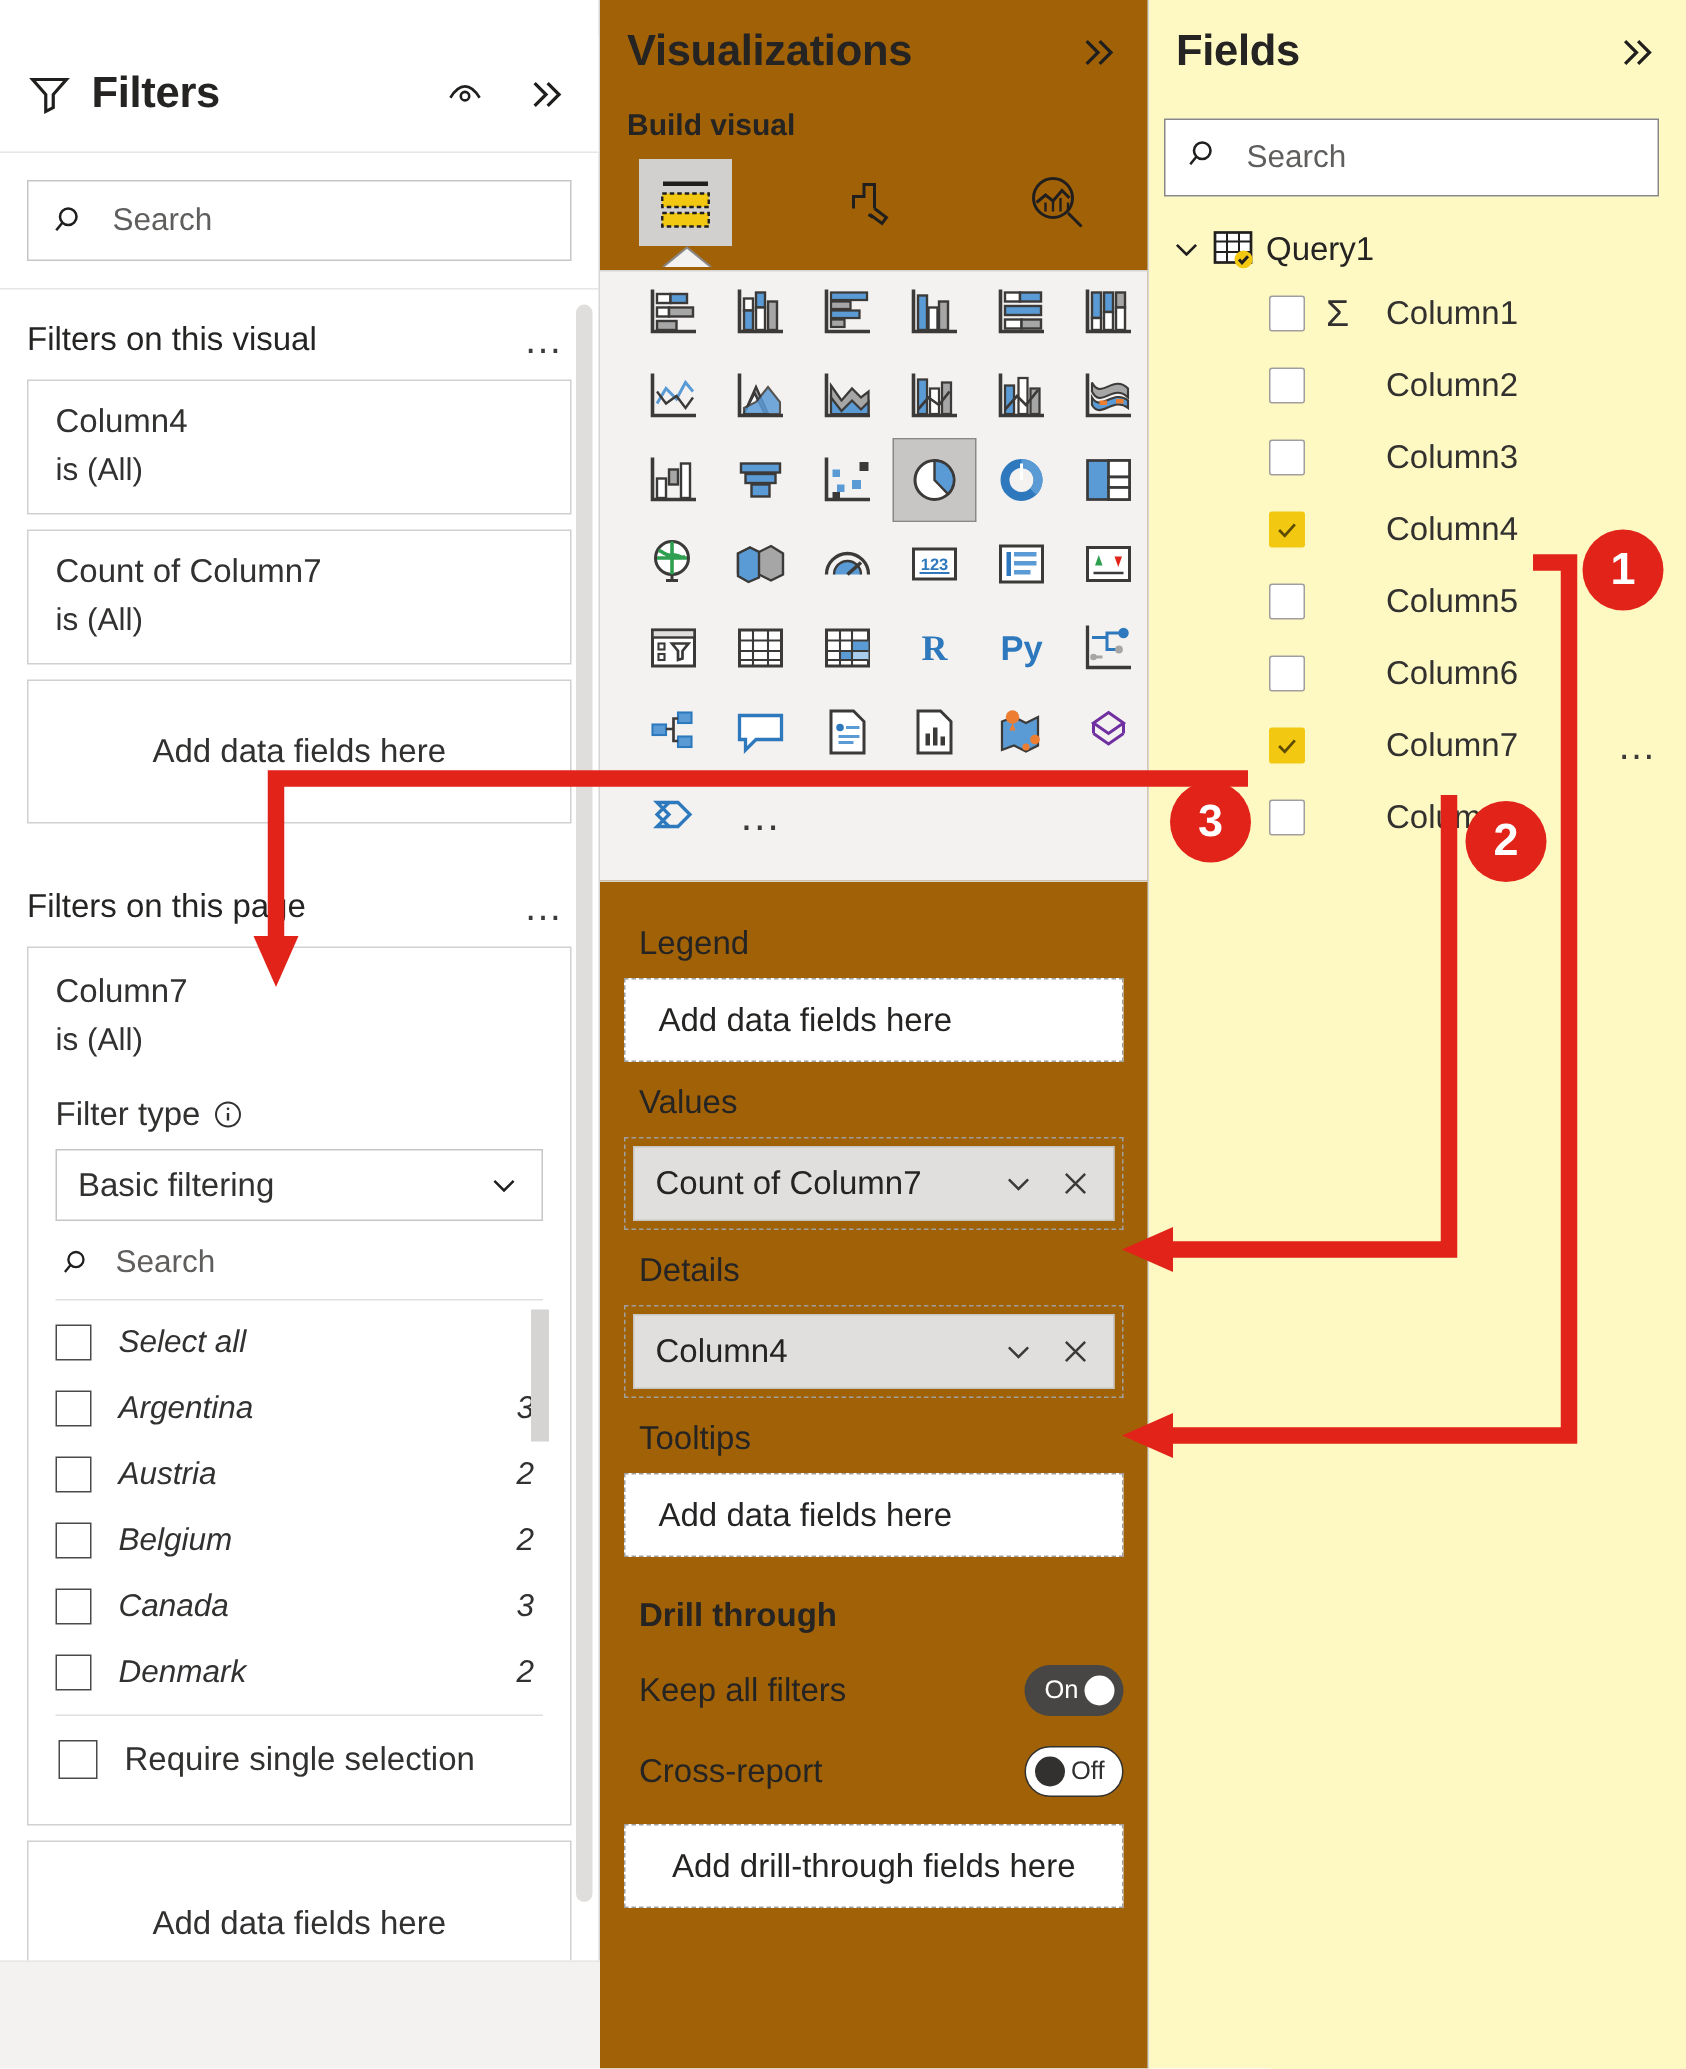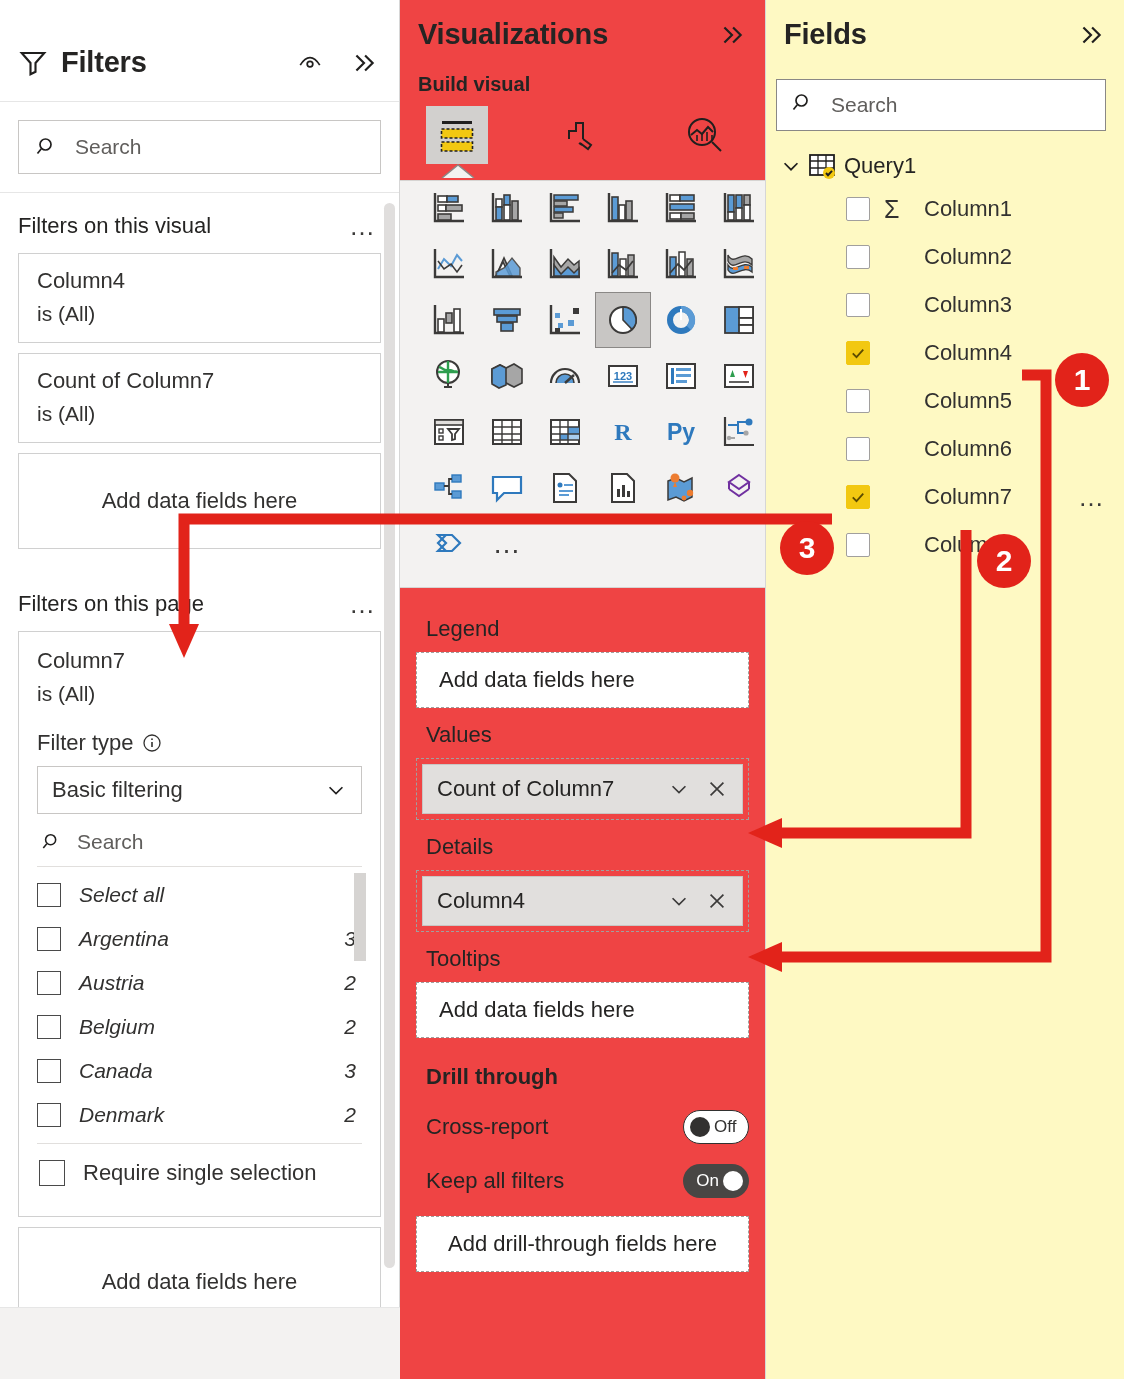--- a/index.html
+++ b/index.html
@@ -159,21 +159,21 @@
   .pane-footer {
     position: absolute; left: 0; bottom: 0;
     width: 400px; height: 72px; background: #f3f2f1;
     border-top: 1px solid #e6e6e6;
   }
 
   
   .viz-pane {
     position: relative;
     width: 366px; height: 1379px; flex: 0 0 366px;
-    background: #ef4444;
+    background: #a16207;
     border-right: 1px solid #d6d6d6;
   }
   .viz-header {
     display: flex; align-items: center;
     padding: 18px 20px 0 18px;
   }
   .viz-title { font-size: 29px; font-weight: 600; color: #252423; letter-spacing: -0.2px; }
   .viz-header .hdr-icon { margin-left: auto; }
 
   .build-visual {
@@ -865,35 +865,35 @@
           </span>
         </div>
       </div>
 
       <div class="well-label">Tooltips</div>
       <div class="well-empty">Add data fields here</div>
 
       <div class="well-label strong">Drill through</div>
 
       <div class="toggle-row">
+        <span>Keep all filters</span>
+        <span class="toggle">
+          <span class="toggle-on">
+            <span class="knob"></span>
+            <span class="tlabel">On</span>
+          </span>
+        </span>
+      </div>
+
+      <div class="toggle-row">
         <span>Cross-report</span>
         <span class="toggle">
           <span class="toggle-off">
             <span class="knob"></span>
             <span class="tlabel">Off</span>
-          </span>
-        </span>
-      </div>
-
-      <div class="toggle-row">
-        <span>Keep all filters</span>
-        <span class="toggle">
-          <span class="toggle-on">
-            <span class="knob"></span>
-            <span class="tlabel">On</span>
           </span>
         </span>
       </div>
 
       <div class="well-empty" style="margin-top:8px;justify-content:center;padding-left:0">Add drill-through fields here</div>
     </div>
   </div>
 
   <div class="fields-pane">
     <div class="fields-header">

